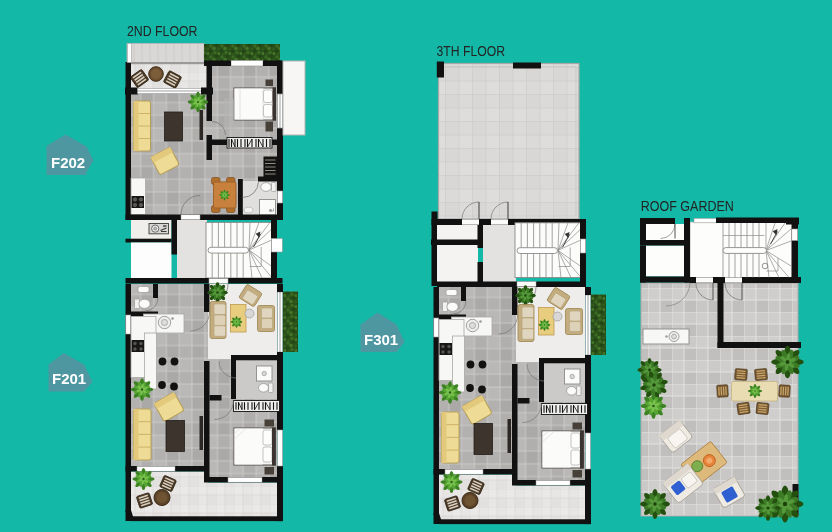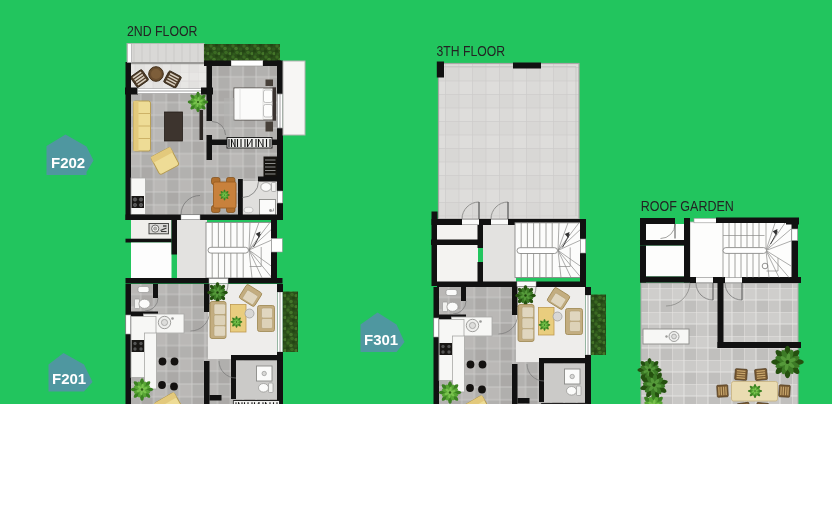--- a/index.html
+++ b/index.html
@@ -1,16 +1,16 @@
 <!DOCTYPE html>
 <html><head>
 <meta charset="utf-8">
 <style>
 html,body{margin:0;padding:0;background:#fff;}
-#wrap{position:relative;width:832px;height:404px;overflow:hidden;background:#22c55e;
+#wrap{position:relative;width:832px;height:532px;overflow:hidden;background:#14b8a6;
 font-family:"Liberation Sans", sans-serif;text-decoration:underline;}
 svg{display:block}
 .title{font-family:"Liberation Sans", sans-serif;font-size:14px;fill:#232323;}
 .lbl{font-family:"Liberation Sans", sans-serif;font-size:15px;font-weight:bold;fill:#fff;}
 </style>
 </head>
 <body>
 <div id="wrap">
 <svg width="832" height="532" viewBox="0 0 832 532">
 <defs>

